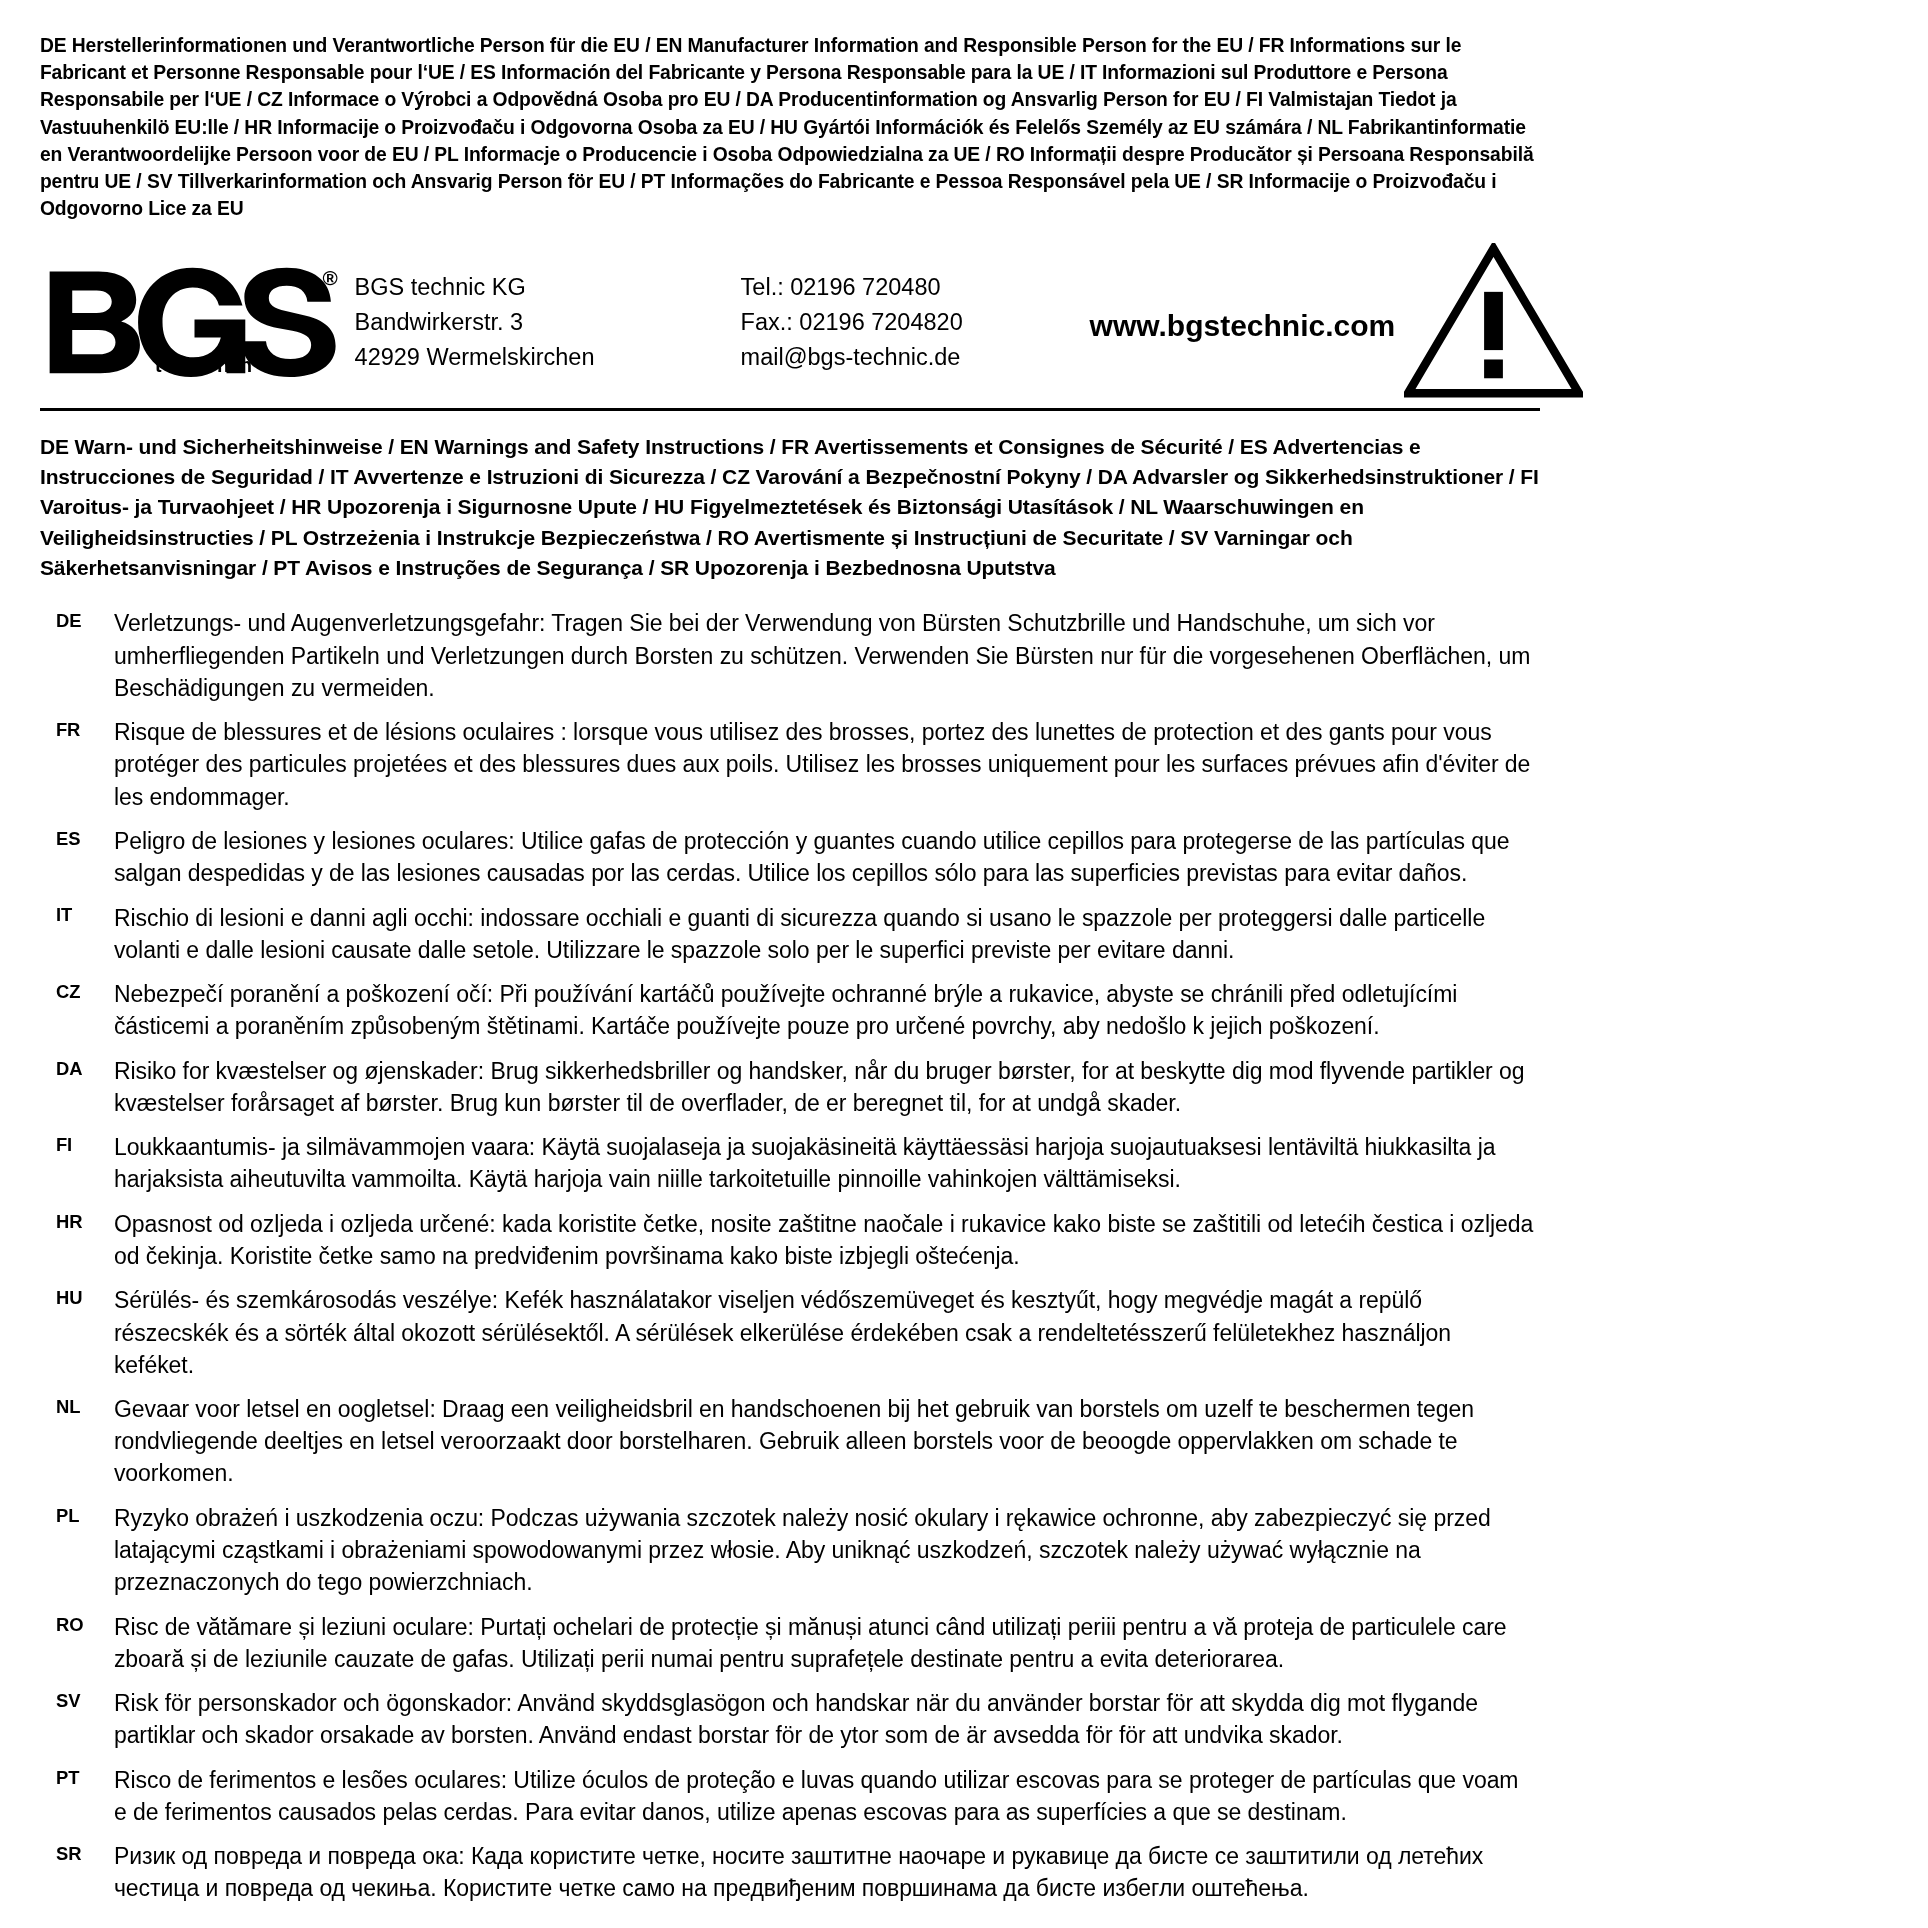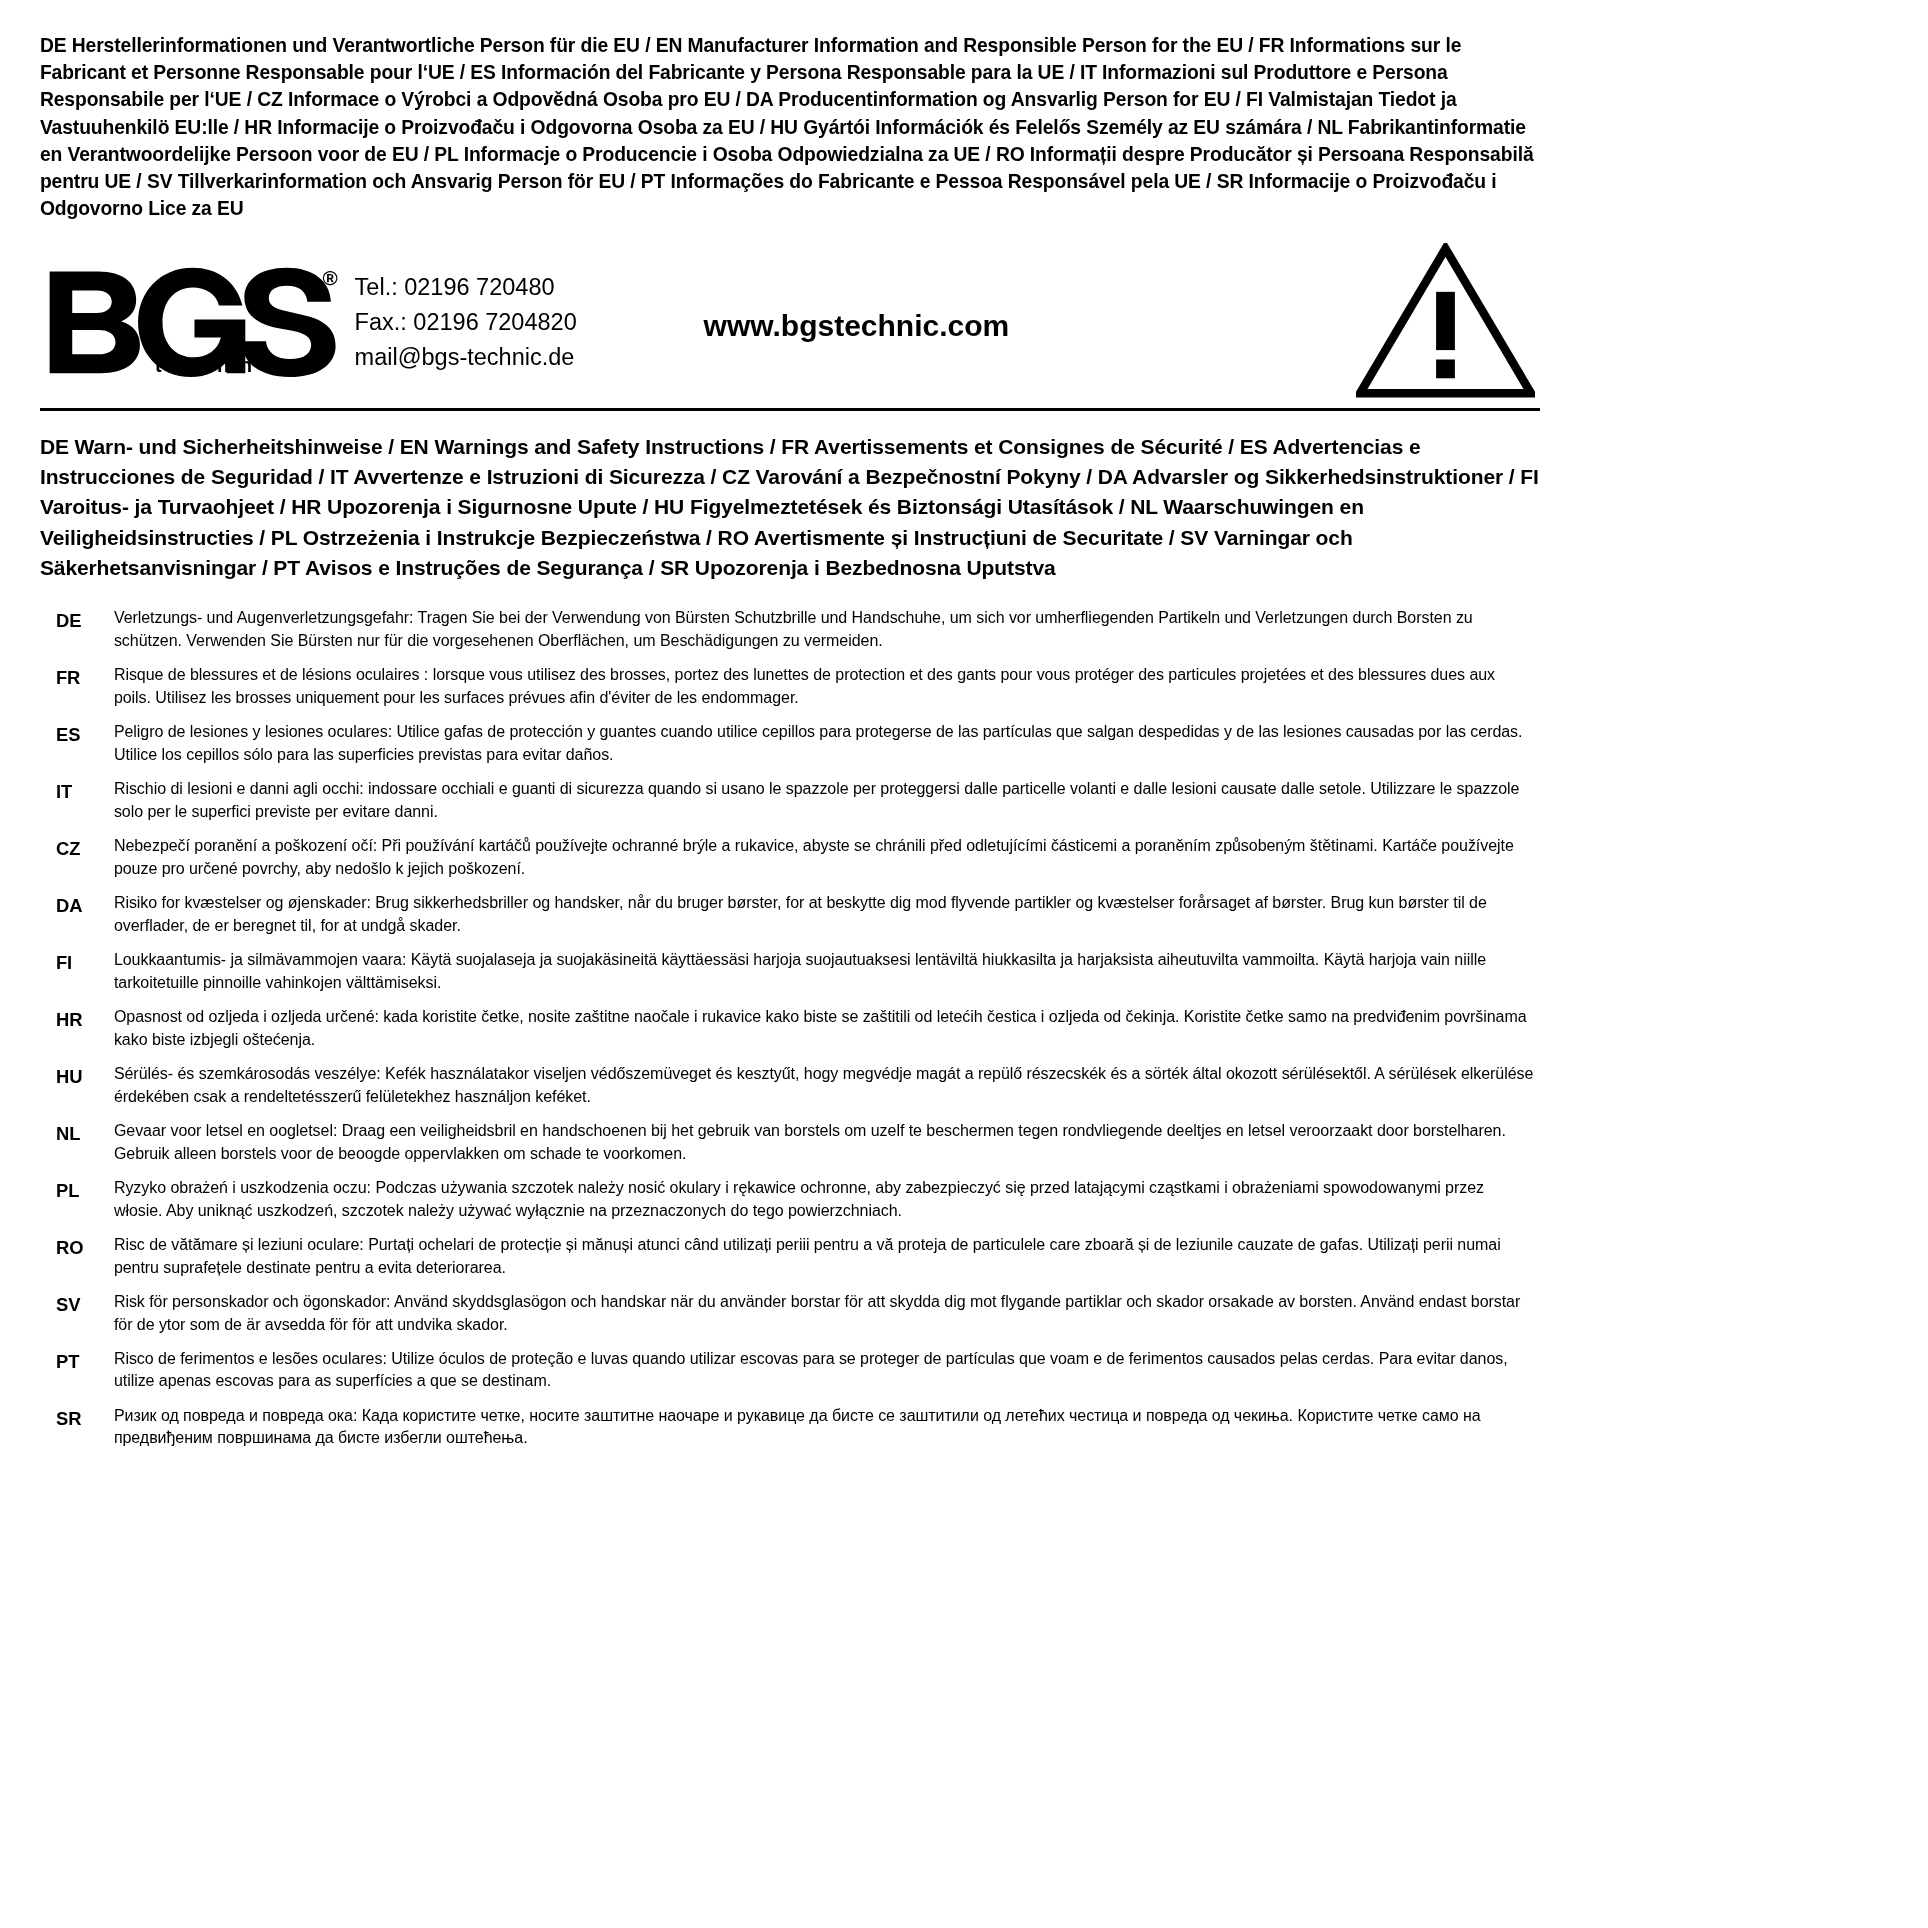--- a/index.html
+++ b/index.html
@@ -102,21 +102,21 @@
   }
   .lang-code {
     flex: 0 0 58px;
     font-size: 18.4px;
     font-weight: bold;
     line-height: 1.40;
     padding-top: 0.9px;
   }
   .lang-text {
     flex: 1 1 auto;
-    font-size: 16px;
+    font-size: 23px;
     line-height: 1.40;
     letter-spacing: -0.05px;
     padding-right: 5.6px;
   }
 </style>
 </head>
 <body>
 
 <div class="page">
 
@@ -132,20 +132,25 @@
 
           <path d="M168,44 C165,32 154,25 140,25 C121,25 108,40 108,62 C108,84 121,99 141,99 C156,99 167,91 170,78 L142,78 L142,59 L196,59 L196,116 L176,116 L176,104 C168,113 155,120 138,120 C105,120 82,95 82,62 C82,29 106,4 140,4 C166,4 186,18 193,44 Z" transform="translate(18,0)"></path>
 
           <path d="M228,82 C229,94 239,101 254,101 C268,101 276,95 276,86 C276,78 270,74 256,71 L240,68 C216,63 205,52 205,35 C205,16 223,4 250,4 C278,4 296,18 297,40 L272,40 C271,29 263,23 250,23 C238,23 231,28 231,36 C231,43 236,47 249,50 L266,54 C291,59 302,70 302,87 C302,107 283,120 253,120 C222,120 203,106 202,82 Z" transform="translate(8,0)"></path>
         </g>
         <text x="296" y="22" font-family="Liberation Sans, sans-serif" font-size="22" font-weight="bold" fill="#000">®</text>
         <text x="118" y="115" font-family="Liberation Sans, sans-serif" font-size="21" font-weight="bold" letter-spacing="3" fill="#000">t e c h n i c</text>
       </svg>
     </div>
 
+    <div class="addr">
+      <div>BGS technic KG</div>
+      <div>Bandwirkerstr. 3</div>
+      <div>42929 Wermelskirchen</div>
+    </div>
 
     <div class="contact">
       <div>Tel.: 02196 720480</div>
       <div>Fax.: 02196 7204820</div>
       <div>mail@bgs-technic.de</div>
     </div>
 
     <div class="weburl">www.bgstechnic.com</div>
 
     <div class="warn-tri">

